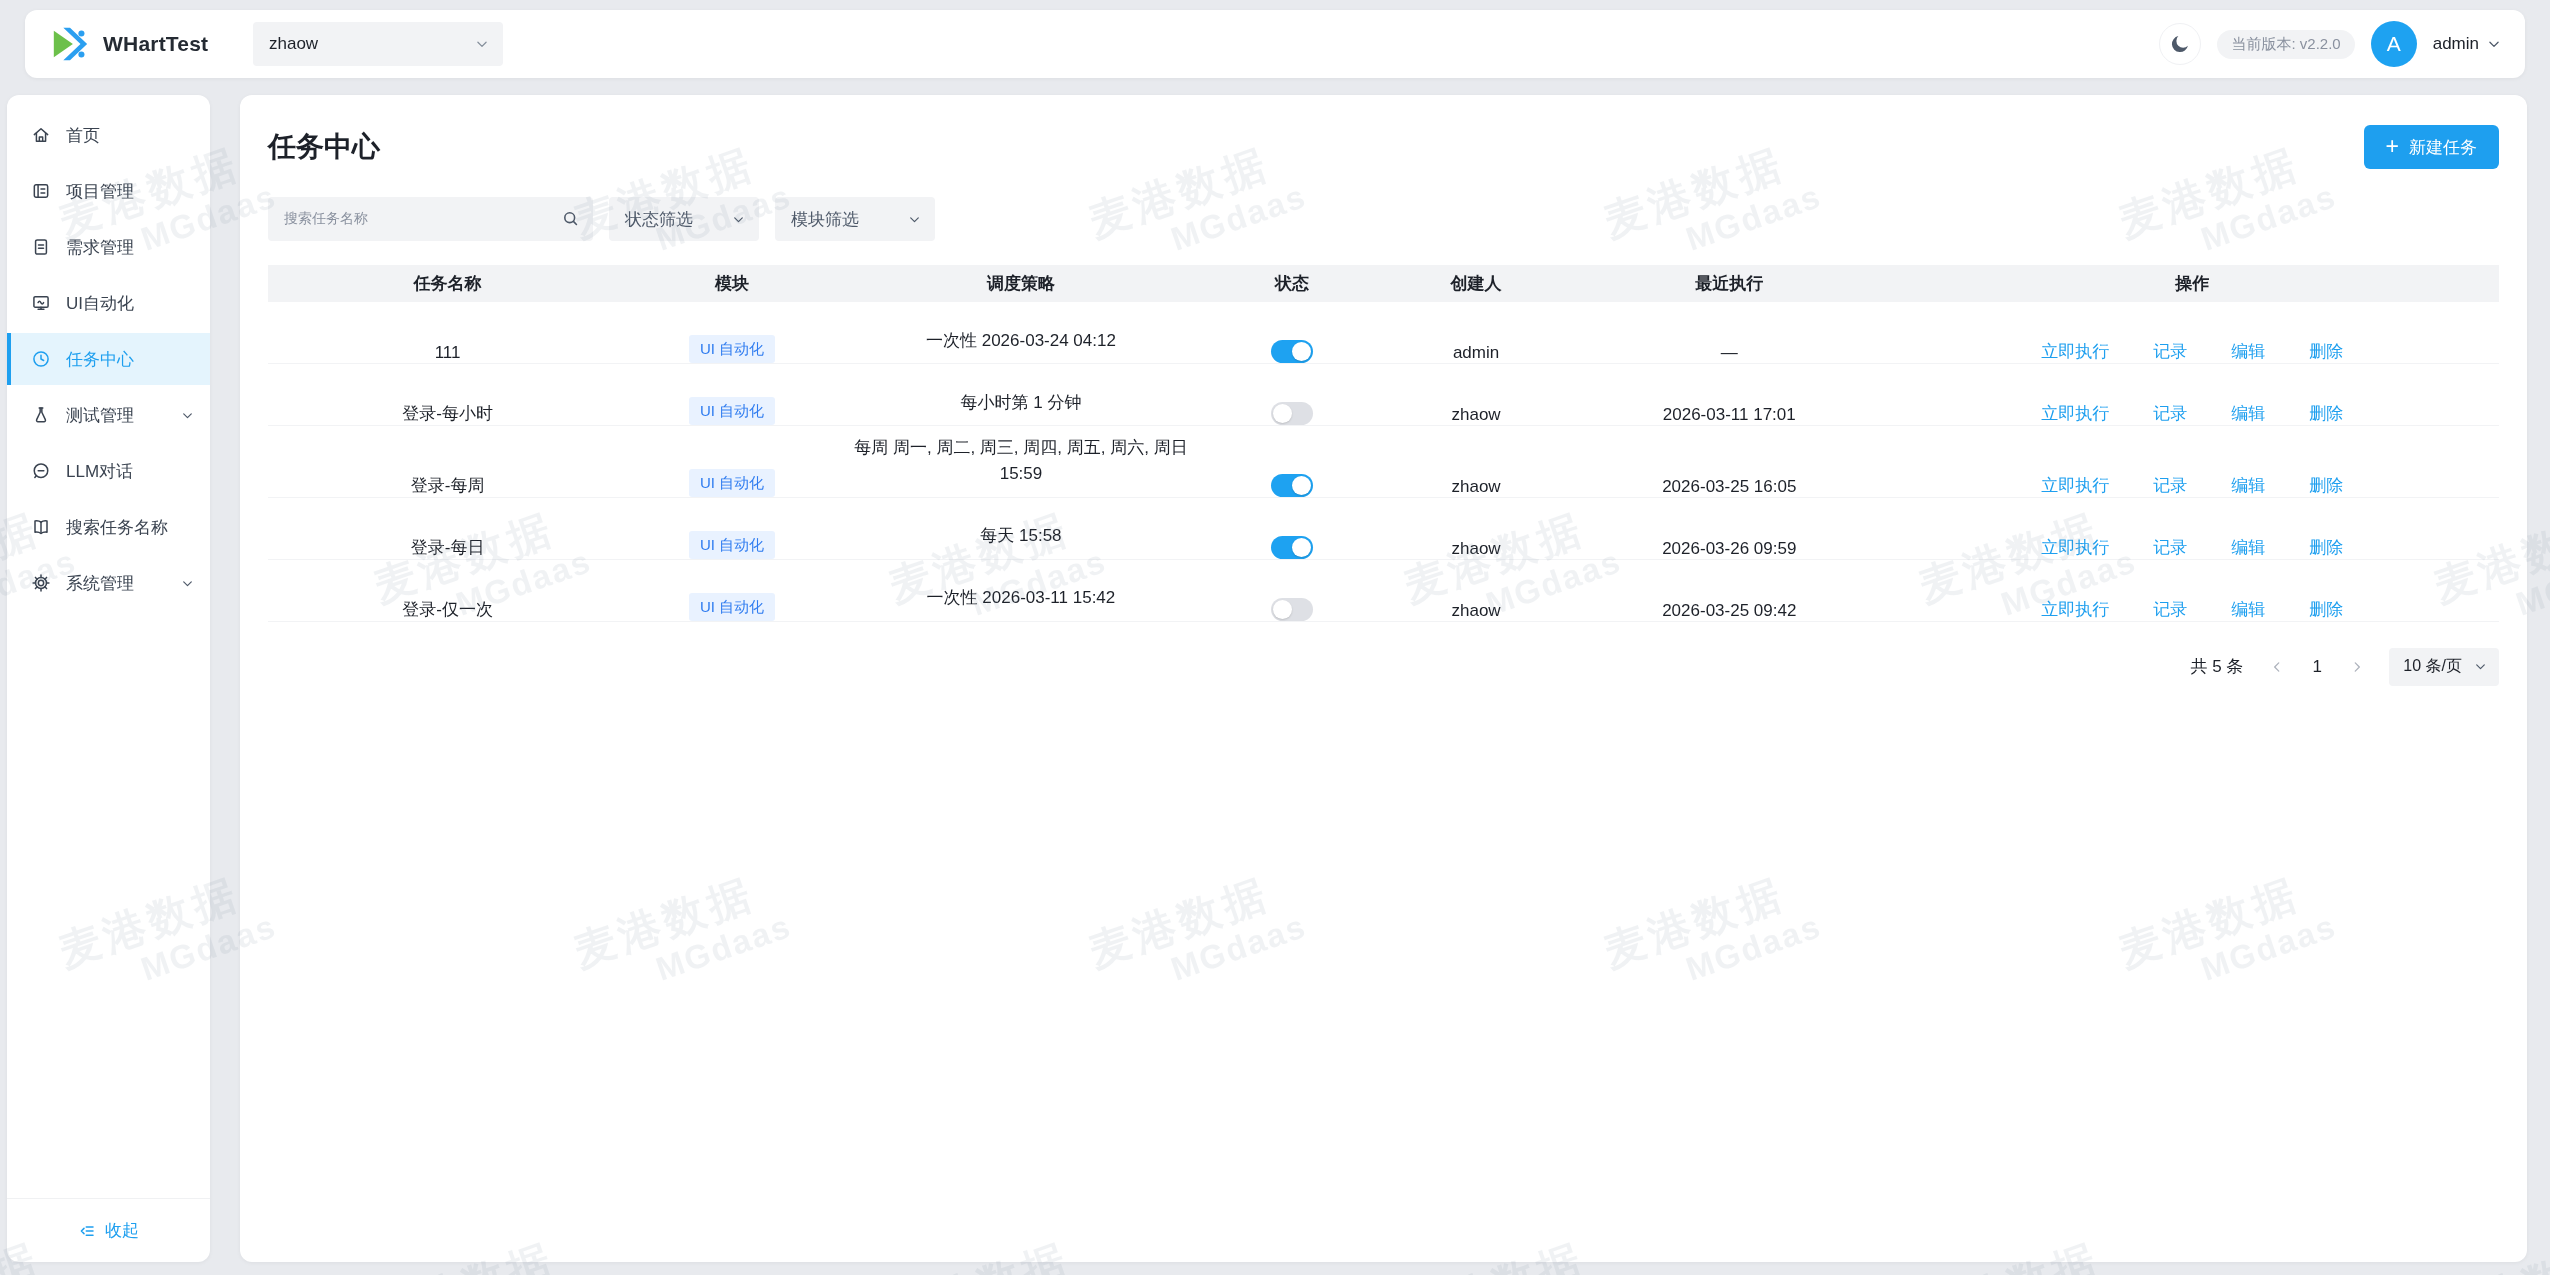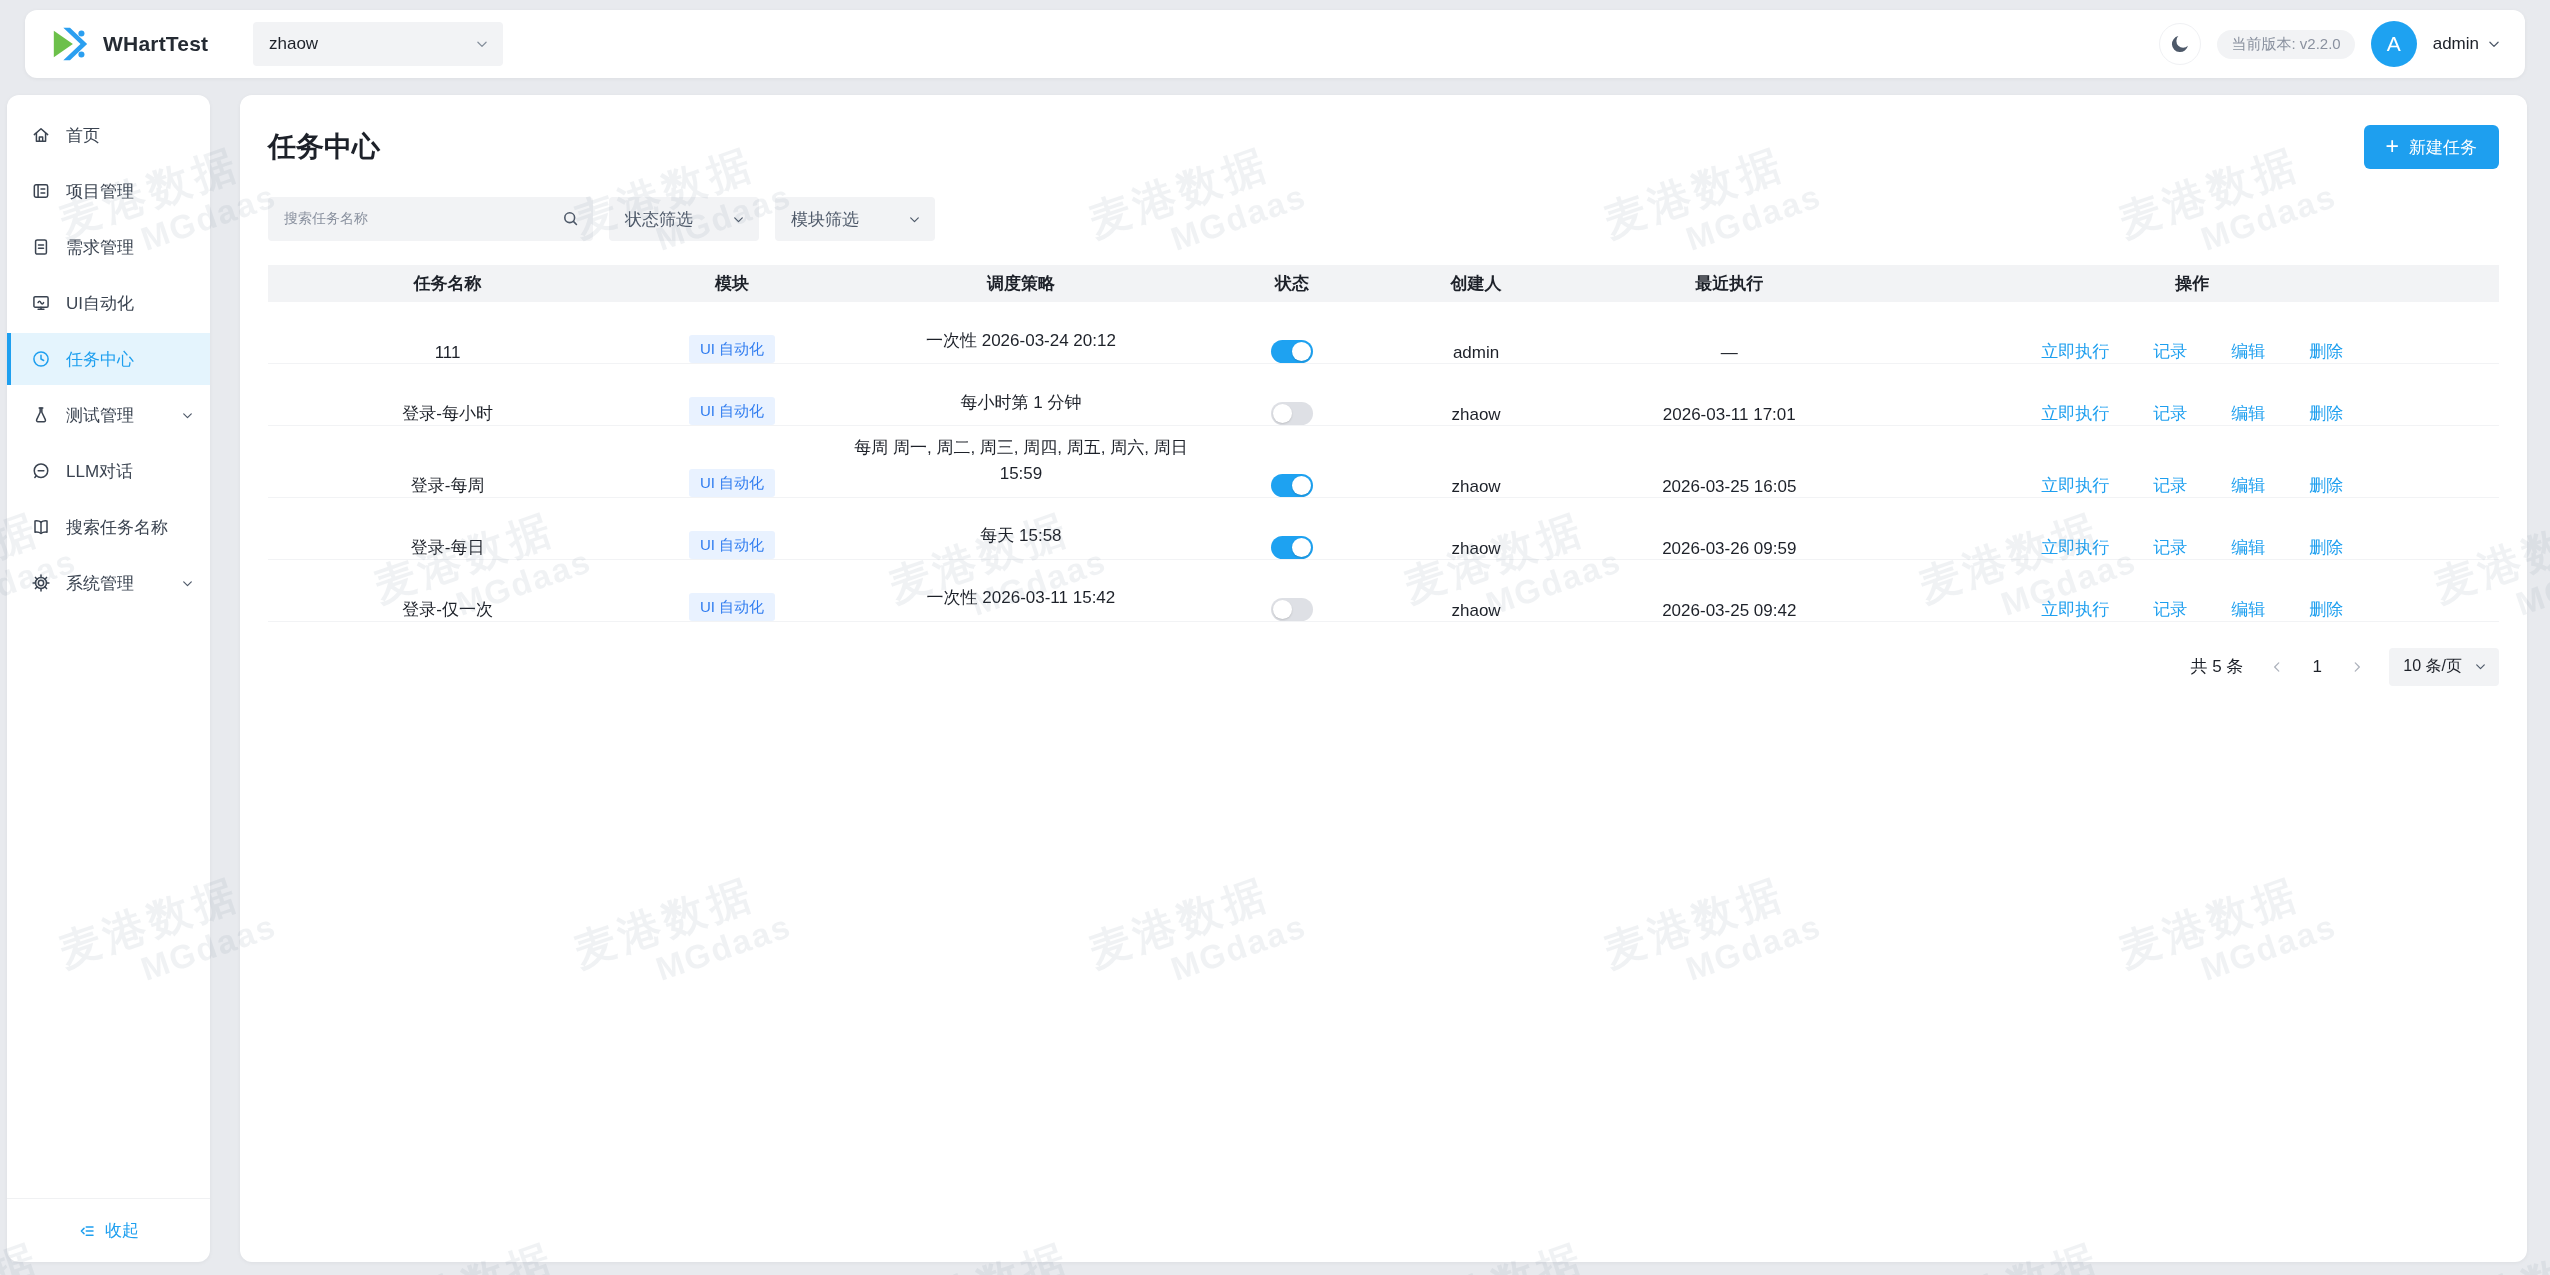--- a/index.html
+++ b/index.html
@@ -304,21 +304,21 @@
       <div class="th c5">创建人</div>
       <div class="th c6">最近执行</div>
       <div class="th c7">操作</div>
     </div>
 
     <div class="trow">
       <div class="td c1">111</div>
       <div class="td c2">
           <span class="tag">UI 自动化</span>
         </div>
-      <div class="td c3">一次性 2026-03-24 20:12</div>
+      <div class="td c3">一次性 2026-03-24 04:12</div>
       <div class="td c4">
           <span class="switch on">
             <span class="knob"></span>
           </span>
         </div>
       <div class="td c5">admin</div>
       <div class="td c6">—</div>
       <div class="td c7 actions">
         <span class="action-link">立即执行</span>
         <span class="action-link">记录</span>

